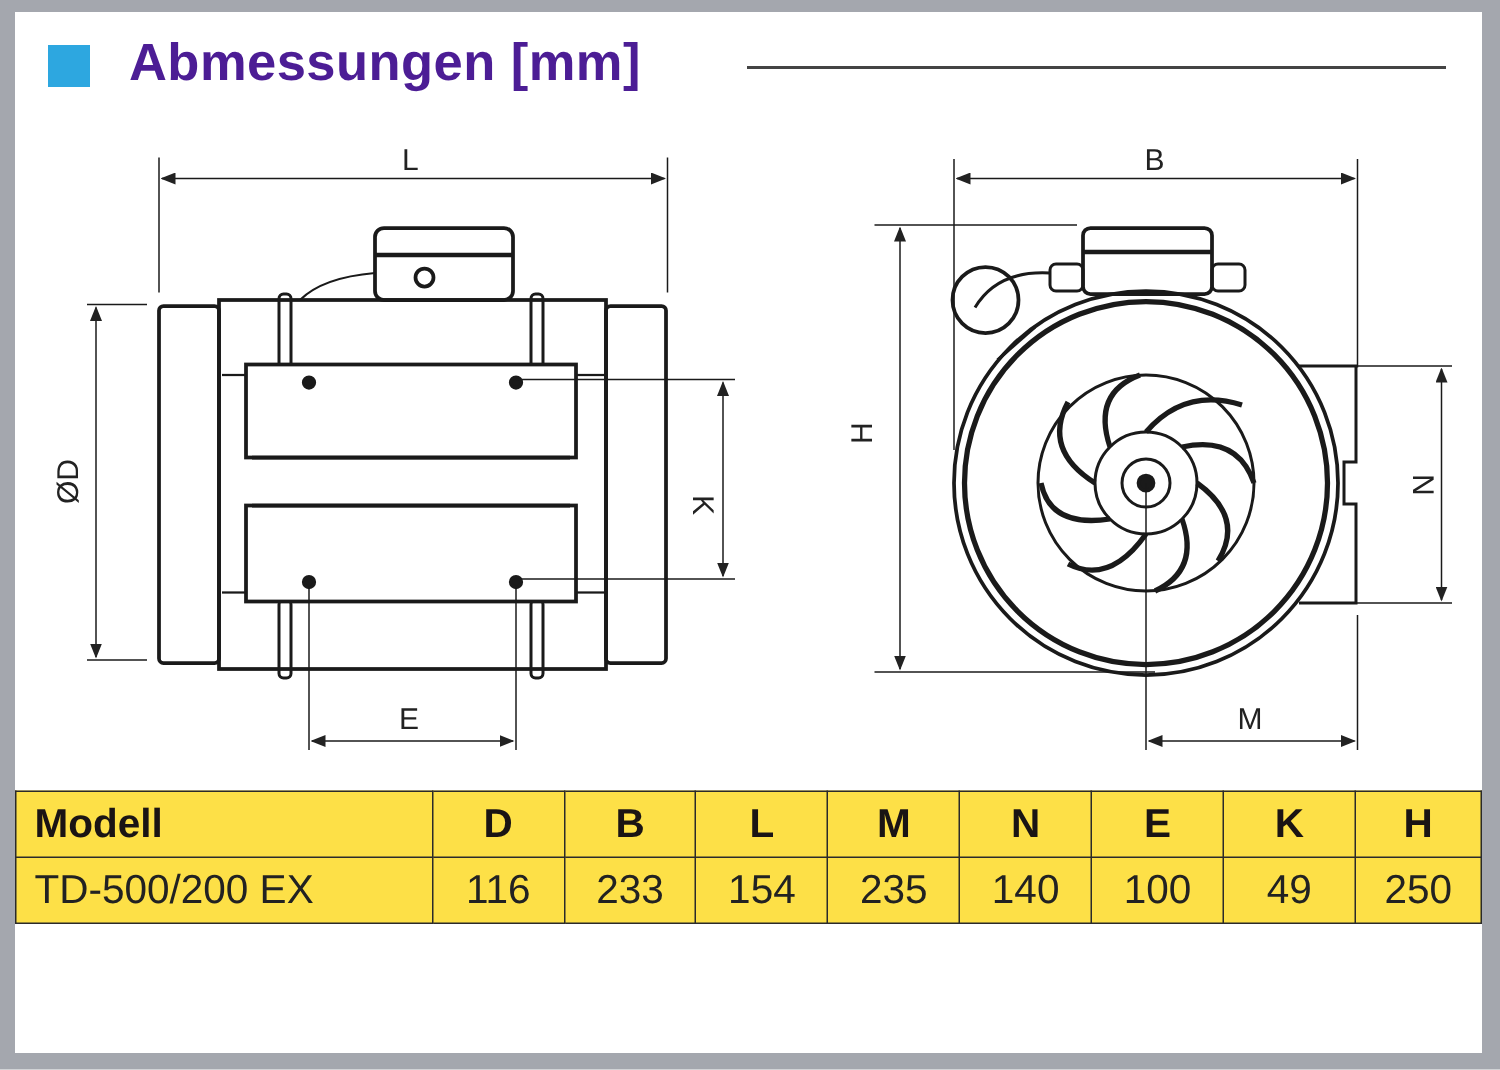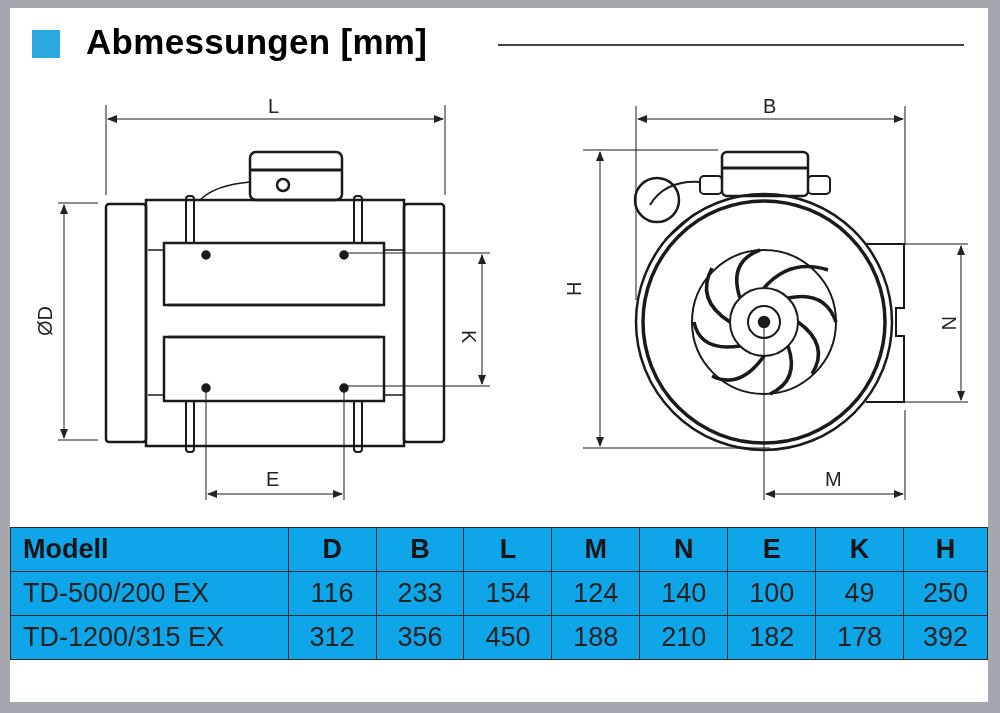--- a/index.html
+++ b/index.html
@@ -1,22 +1,22 @@
 <!DOCTYPE html>
 <html><head>
 <meta charset="utf-8">
 <style>
   html,body{margin:0;padding:0;}
   body{width:1000px;height:713px;background:#a4a7ae;position:relative;overflow:hidden;font-family:"Liberation Sans",sans-serif;}
   .panel{position:absolute;left:10px;top:8px;width:978px;height:694px;background:#fff;}
   .title-square{position:absolute;left:32px;top:30px;width:28px;height:28px;background:#2da7e0;}
-  .title{position:absolute;left:86px;top:22px;font-size:35px;font-weight:bold;color:#000000;letter-spacing:0.3px;}
+  .title{position:absolute;left:86px;top:22px;font-size:35px;font-weight:bold;color:#4c1d95;letter-spacing:0.3px;}
   .title-rule{position:absolute;left:498px;top:44px;width:466px;height:2px;background:#444;}
   .drawing{position:absolute;left:0;top:0;}
-  table.dims{position:absolute;left:10px;top:527px;width:978px;border-collapse:collapse;background:#0ea5e9;}
+  table.dims{position:absolute;left:10px;top:527px;width:978px;border-collapse:collapse;background:#fde047;}
   table.dims td, table.dims th{border:1.5px solid #2a2a2a;height:43px;padding:0;font-size:27px;color:#222;text-align:center;}
   table.dims th{font-weight:bold;color:#1a1414;}
   table.dims th.model, table.dims td.model{text-align:left;padding-left:12px;}
   .dimlabel{font-family:"Liberation Sans",sans-serif;font-size:20px;fill:#222;}
 </style>
 </head>
 <body>
 
 <div class="panel"></div>
 <div class="title-square"></div>
@@ -157,31 +157,20 @@
     <th>N</th>
     <th>E</th>
     <th>K</th>
     <th>H</th>
   </tr>
   <tr>
     <td class="model">TD-500/200 EX</td>
     <td>116</td>
     <td>233</td>
     <td>154</td>
-    <td>124</td>
+    <td>235</td>
     <td>140</td>
     <td>100</td>
     <td>49</td>
     <td>250</td>
   </tr>
-  <tr>
-    <td class="model">TD-1200/315 EX</td>
-    <td>312</td>
-    <td>356</td>
-    <td>450</td>
-    <td>188</td>
-    <td>210</td>
-    <td>182</td>
-    <td>178</td>
-    <td>392</td>
-  </tr>
 </tbody>
   </table>
 
 </body></html>

